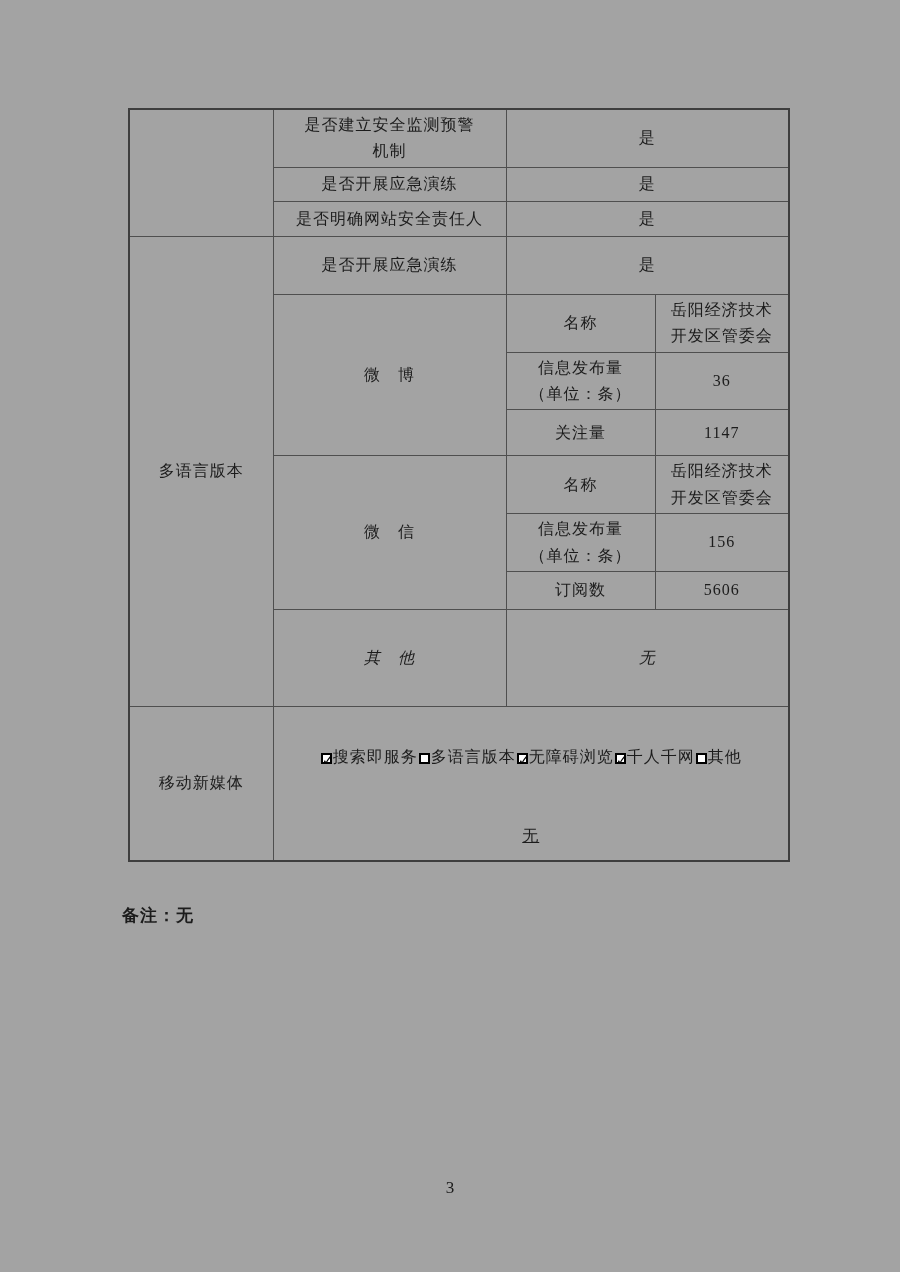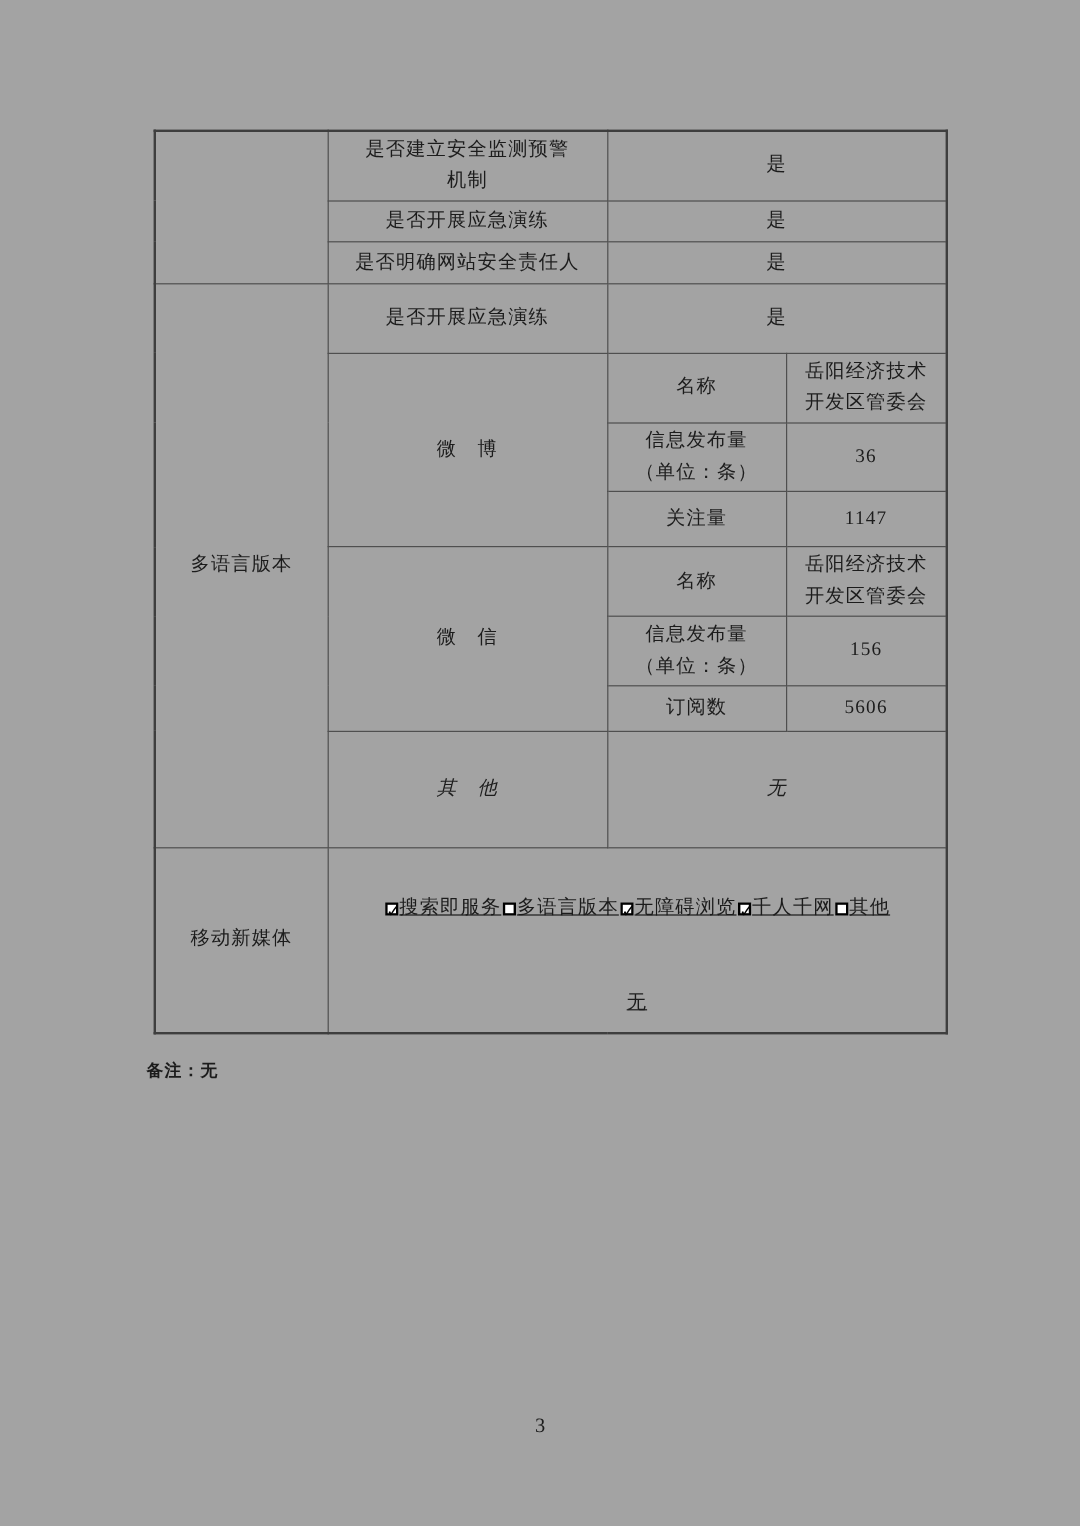--- a/index.html
+++ b/index.html
@@ -52,21 +52,20 @@
     letter-spacing: 0.5px;
     border-radius: 14px;
   }
   td.innovation-cell {
     text-align: left;
     white-space: normal;
     padding: 0 12px 0 34px;
     font-size: 16px;
     letter-spacing: 0.5px;
     line-height: 1.9;
-    text-decoration: underline;
   }
   .checkbox {
     display: inline-block;
     width: 11px; height: 11px;
     border: 2.5px solid #000;
     background: #fff;
     margin: 0 1px;
     vertical-align: -2px;
     position: relative;
   }
@@ -78,22 +77,22 @@
     font-weight: bold;
     color: #000;
     font-family: "DejaVu Sans", sans-serif;
   }
   .cb-other {
     display: inline-block;
     text-decoration: underline;
   }
   .note-line {
     position: absolute;
-    left: 122px; top: 884px;
-    font-size: 14px;
+    left: 122px; top: 904px;
+    font-size: 17px;
     font-weight: bold;
     letter-spacing: 1px;
   }
   .page-number {
     position: absolute;
     left: 0; top: 1178px;
     width: 100%;
     text-align: center;
     font-size: 17px;
   }

